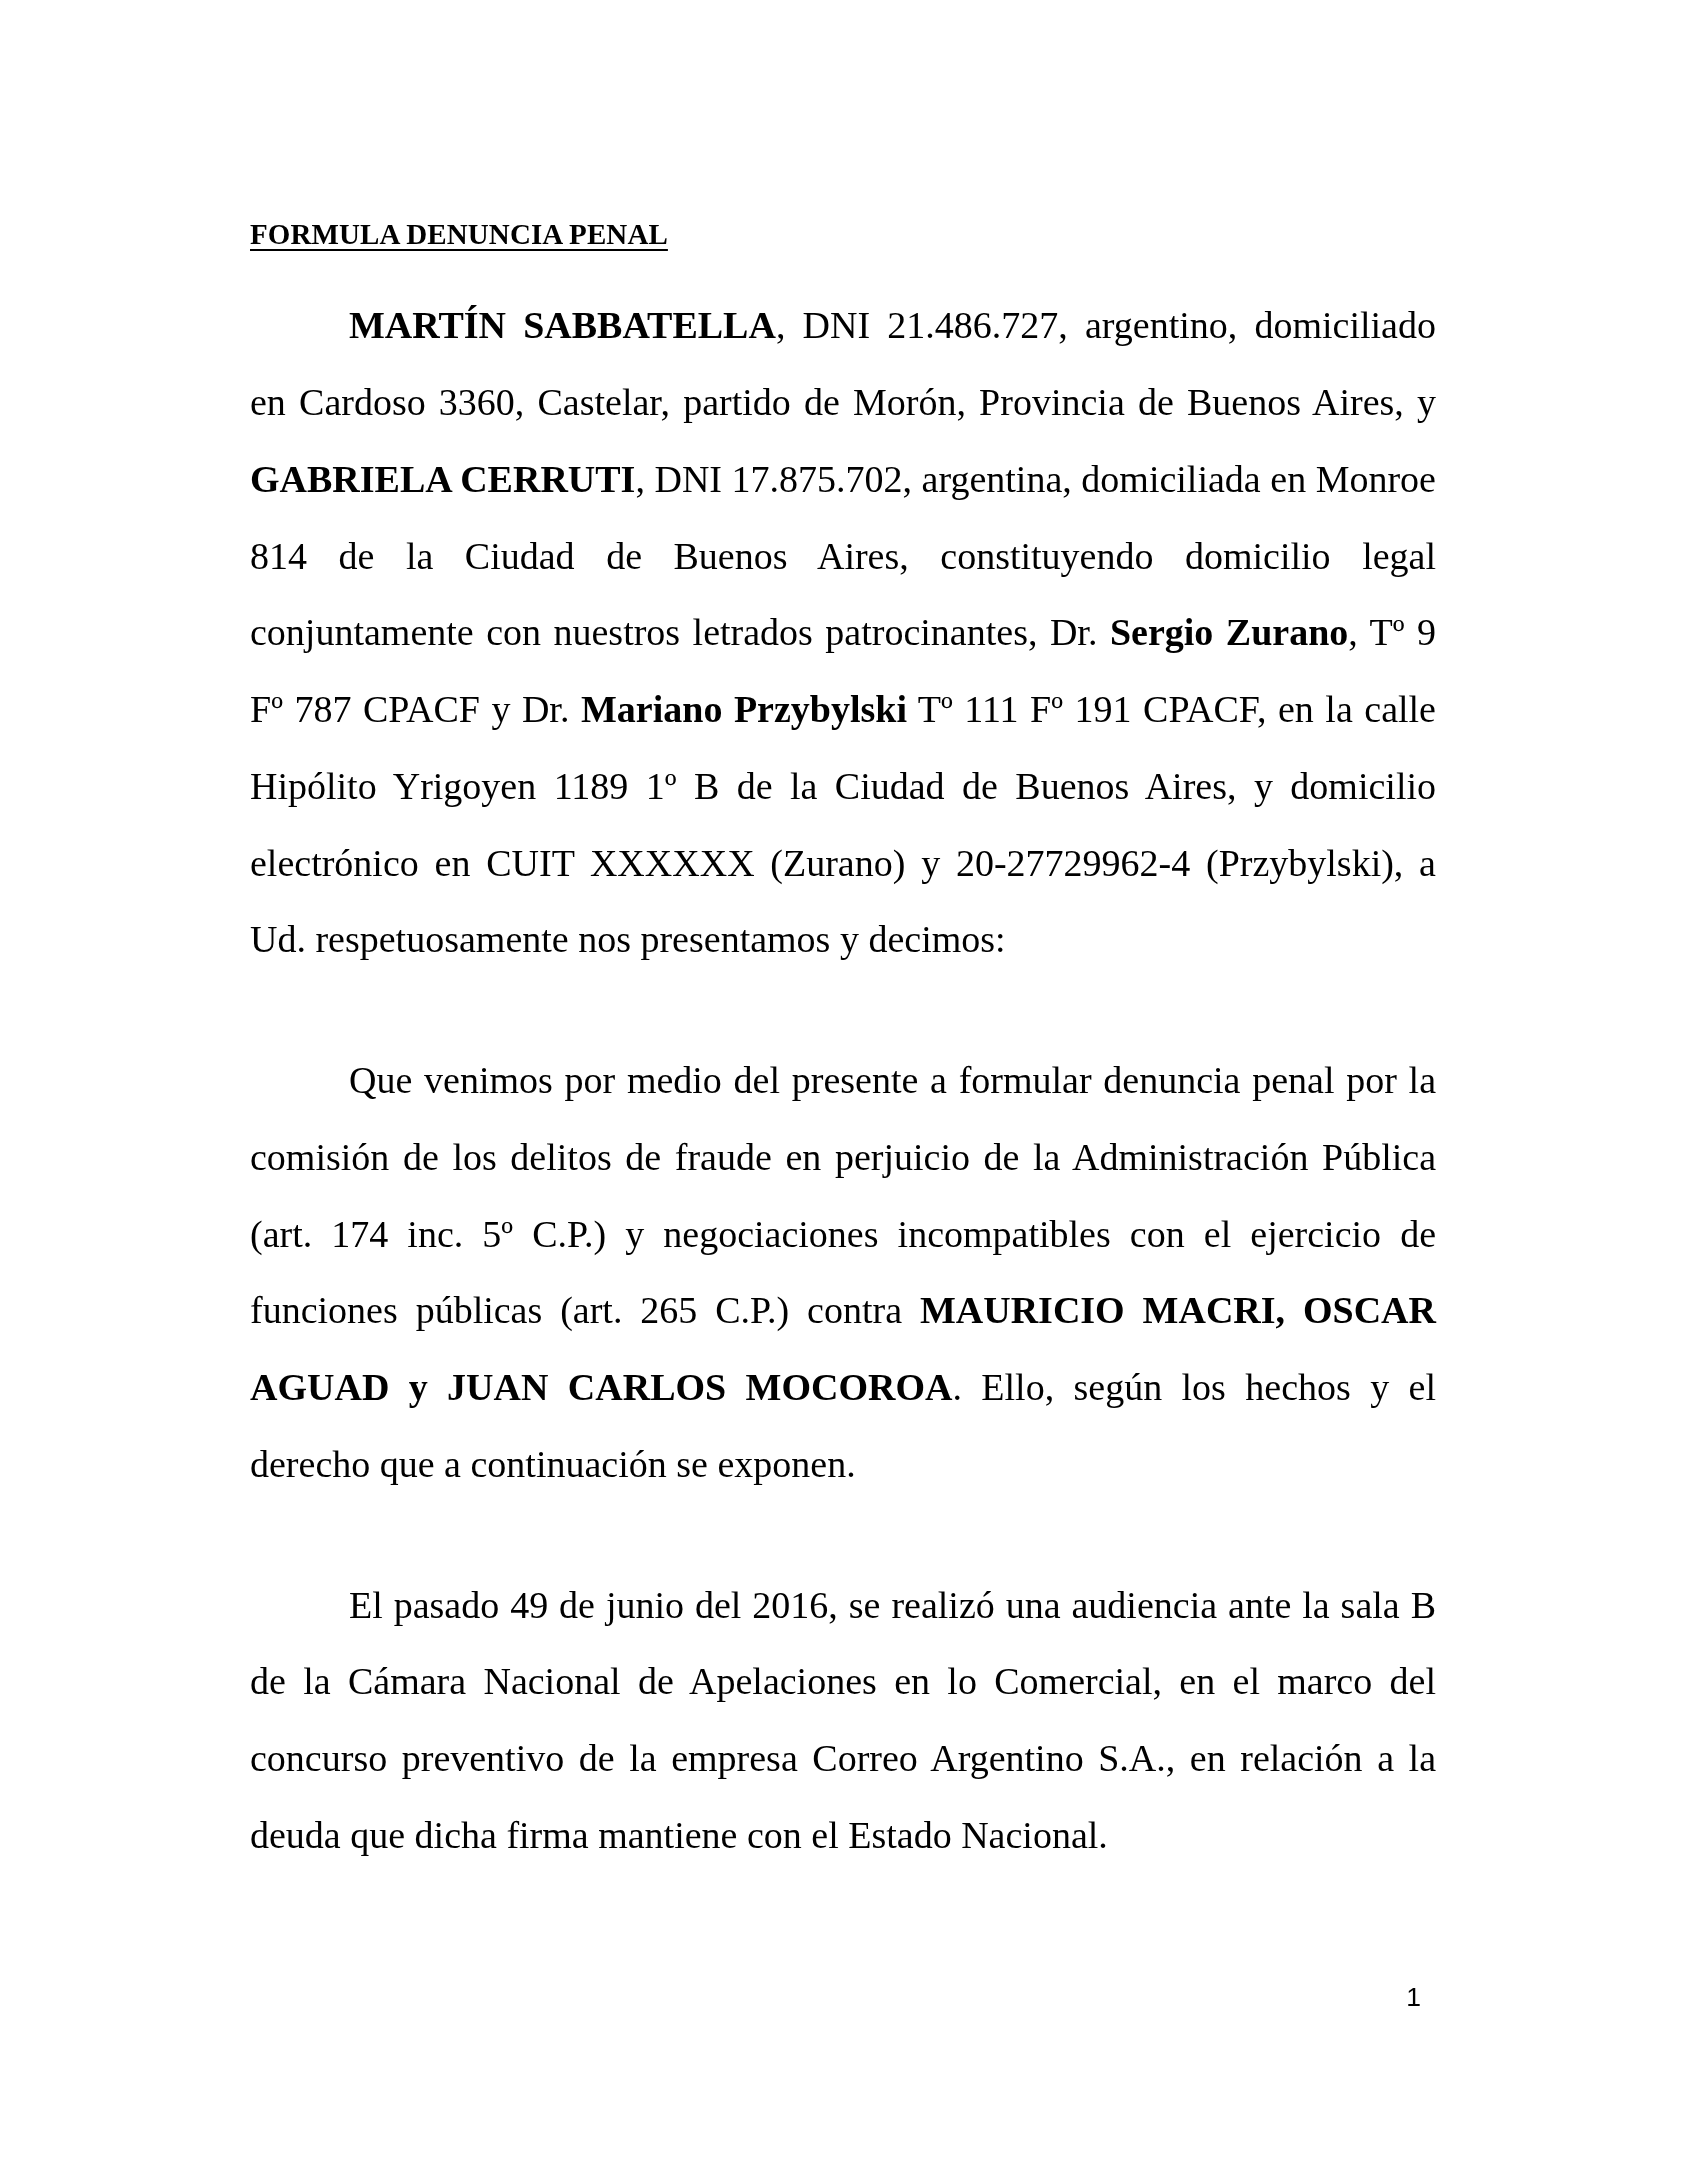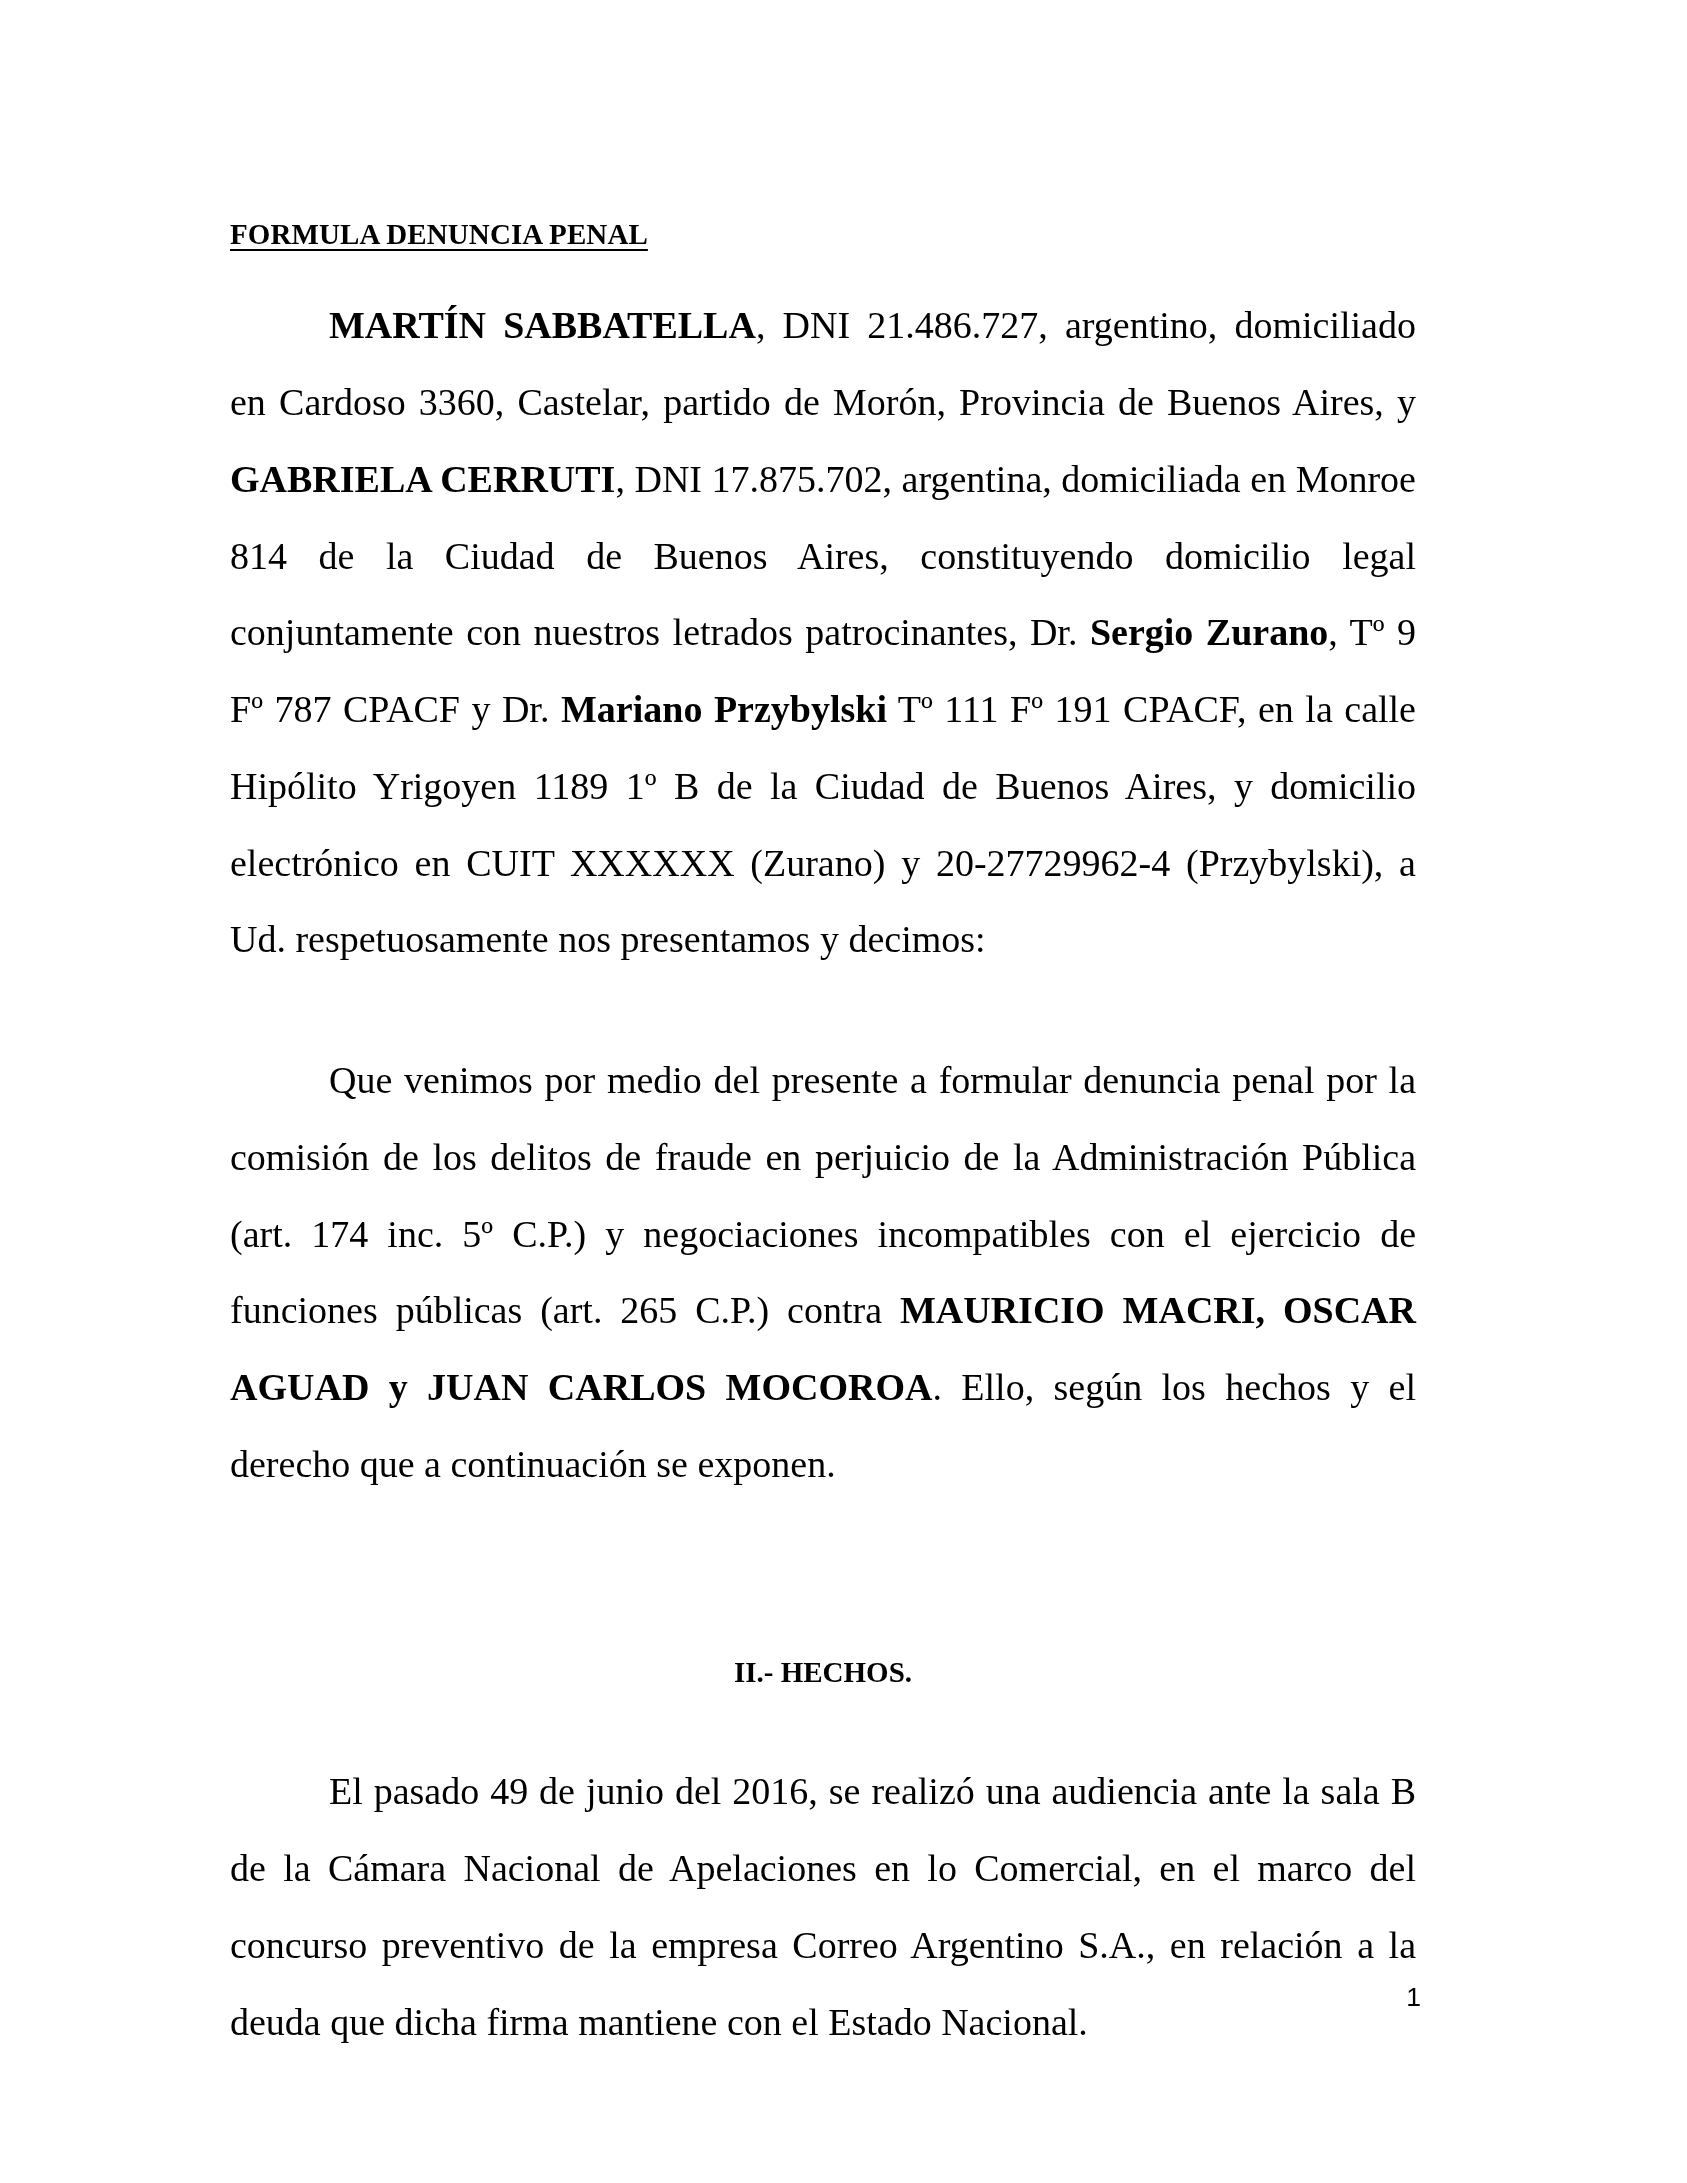--- a/index.html
+++ b/index.html
@@ -16,21 +16,21 @@
     background: #ffffff;
     box-sizing: border-box;
     font-family: "Liberation Serif", "DejaVu Serif", serif;
     color: #000000;
     overflow: hidden;
   }
 
   
   .content {
     position: absolute;
-    left: 230px;
+    left: 250px;
     top: 0;
     width: 1186px;
   }
 
   .doc-title {
     font-size: 29px;
     font-weight: bold;
     text-decoration: underline;
     text-underline-offset: 5.3px;
     letter-spacing: 0.1px;
@@ -103,21 +103,20 @@
   <div class="content">
 
     <div class="doc-title">FORMULA DENUNCIA PENAL</div>
 
 
     <p class="body-par par-appearance"><span class="b">MARTÍN SABBATELLA</span><span>, DNI   21.486.727, argentino, domiciliado en Cardoso 3360, Castelar, partido de Morón, Provincia de Buenos Aires, y </span><span class="b">GABRIELA CERRUTI</span><span>, DNI 17.875.702, argentina, domiciliada en Monroe 814 de la Ciudad de Buenos Aires, constituyendo domicilio legal conjuntamente con nuestros letrados patrocinantes, Dr. </span><span class="b">Sergio Zurano</span><span>, Tº 9 Fº 787 CPACF y Dr. </span><span class="b">Mariano Przybylski</span><span> Tº 111 Fº 191 CPACF, en la calle Hipólito Yrigoyen 1189 1º B de la Ciudad de Buenos Aires, y domicilio electrónico en CUIT XXXXXX (Zurano) y 20-27729962-4 (Przybylski), a Ud. respetuosamente nos presentamos y decimos:</span></p>
 
 
     <p class="body-par par-objeto"><span> Que venimos por medio del presente a formular denuncia penal por la comisión de los delitos de fraude en perjuicio de la Administración Pública (art. 174 inc. 5º C.P.) y negociaciones incompatibles con el ejercicio de funciones públicas (art. 265 C.P.) contra </span><span class="b">MAURICIO MACRI, OSCAR AGUAD y JUAN CARLOS MOCOROA</span><span>. Ello, según los hechos y el derecho que a continuación se exponen.</span></p>
 
-    <div class="section-head head-hechos">II.- HECHOS.</div>
 
     <p class="body-par par-hechos">El pasado 49 de junio del 2016, se realizó una audiencia ante la sala B de la Cámara Nacional de Apelaciones en lo Comercial, en el marco del concurso preventivo de la empresa Correo Argentino S.A., en relación a la deuda que dicha firma mantiene con el Estado Nacional.</p>
 
   </div>
 
   <div class="page-number">1</div>
 
 </div>
 
 

